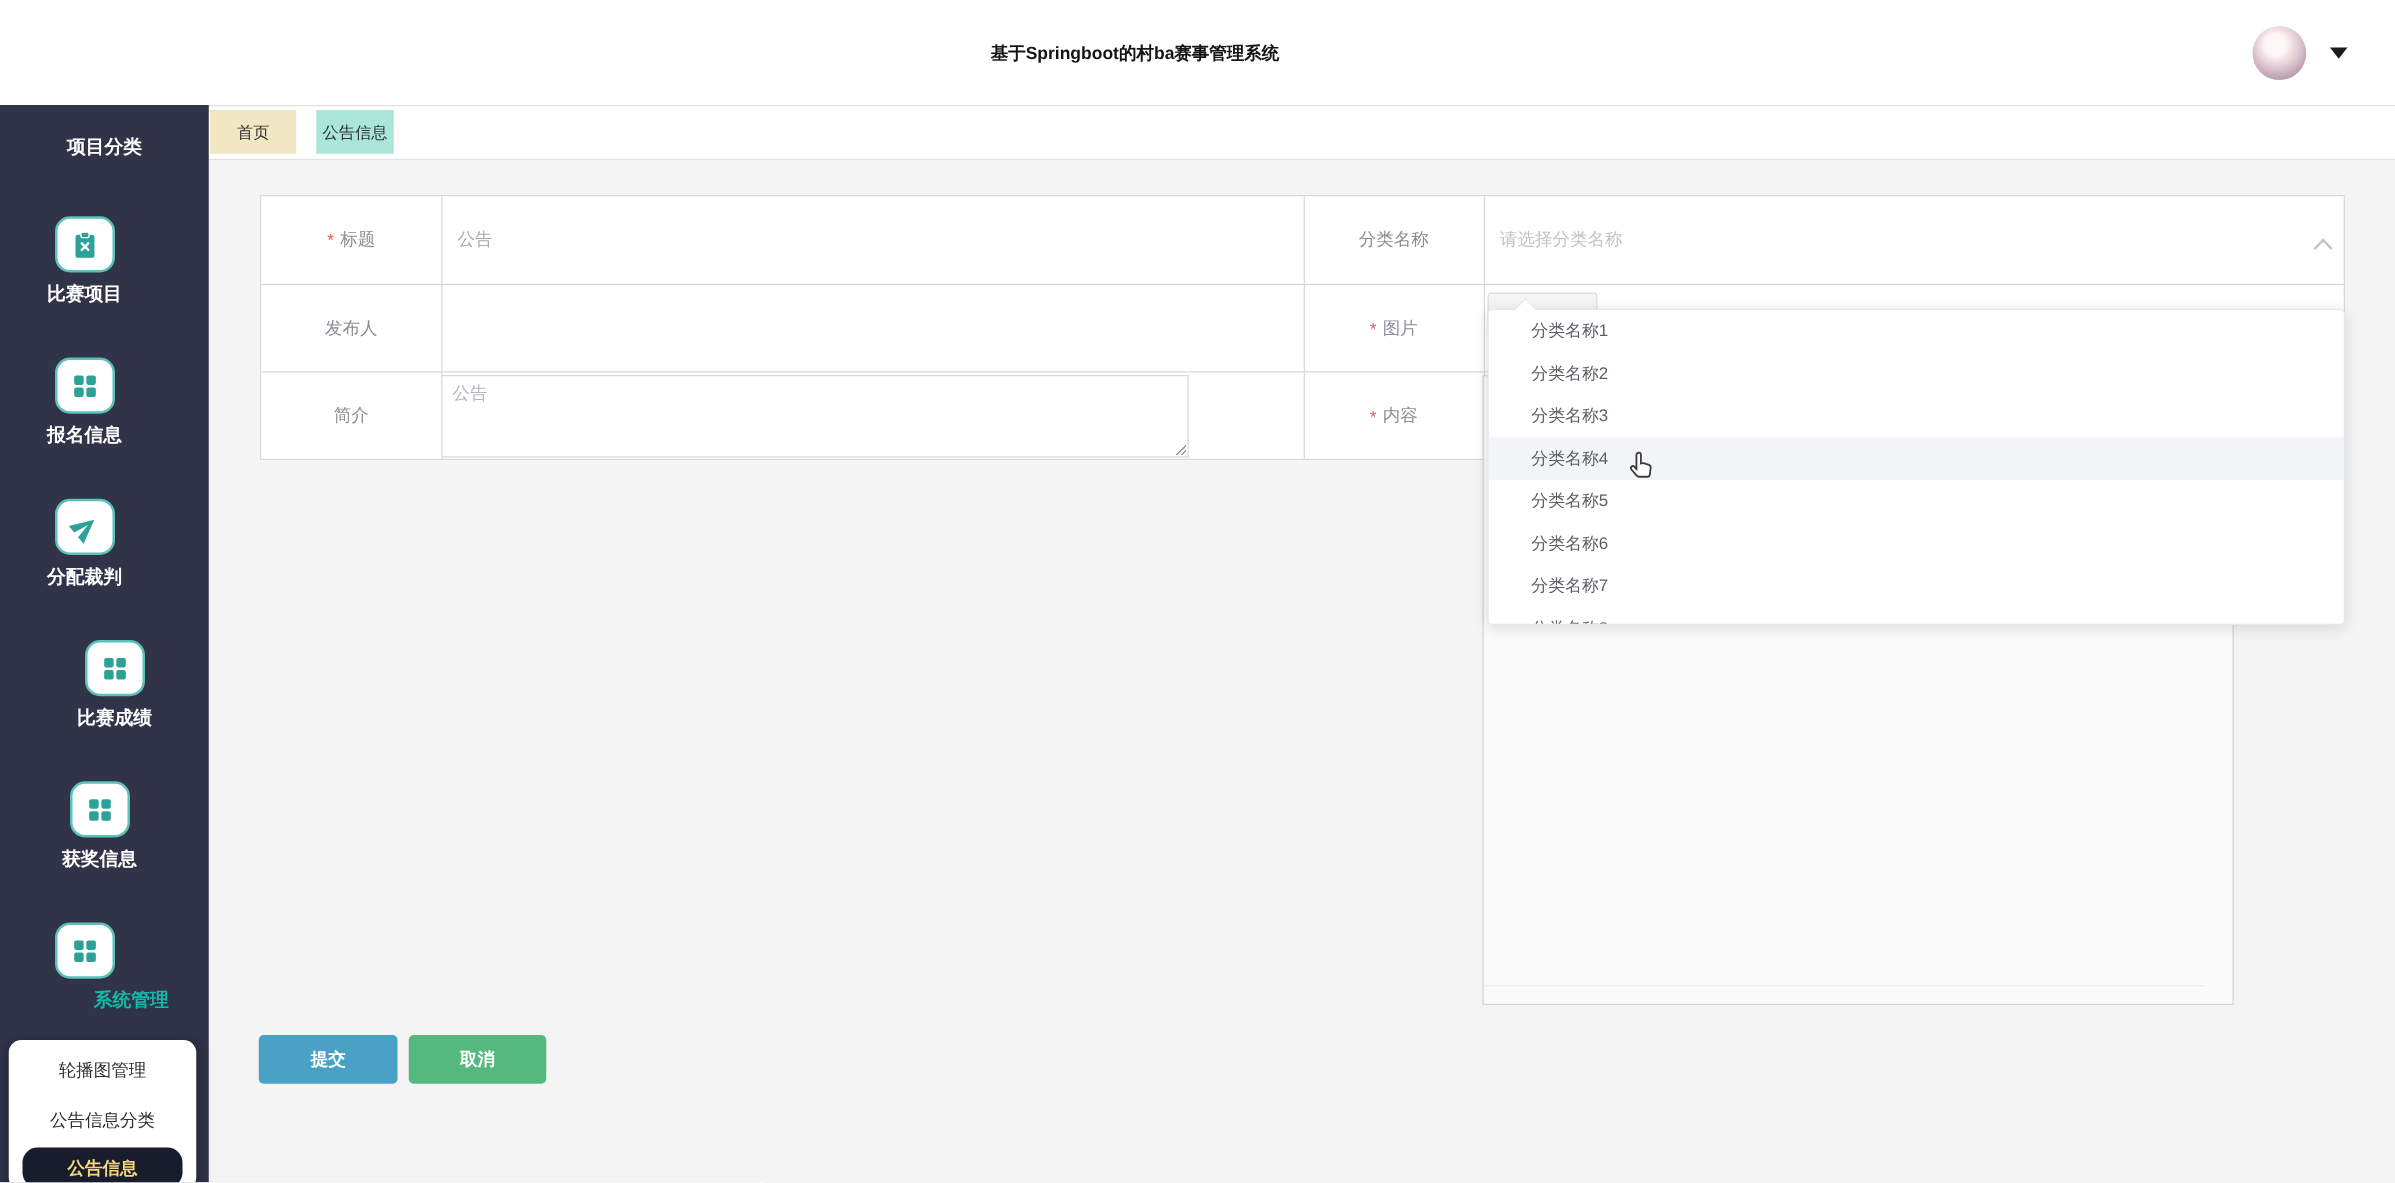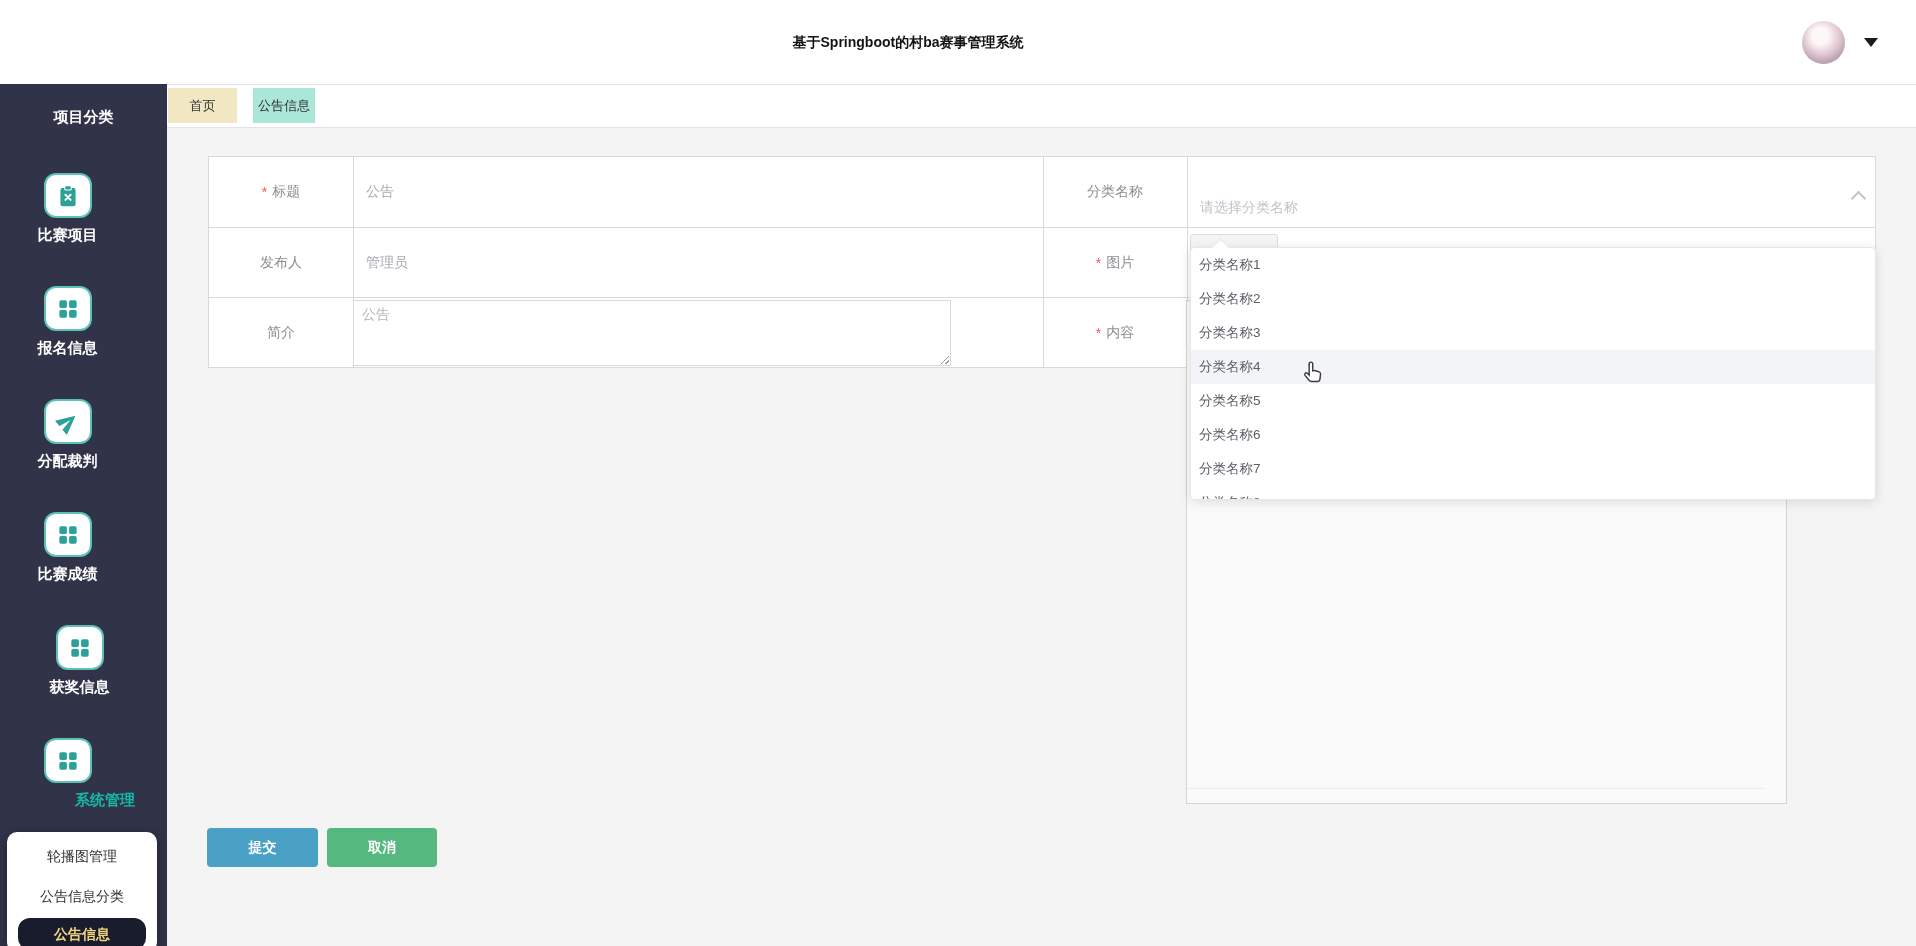--- a/index.html
+++ b/index.html
@@ -66,21 +66,21 @@
   
   .editor-box{position:absolute;left:1186px;top:300px;width:601px;height:504px;background:#fafafa;
     border:1px solid #d4d4d4;box-sizing:border-box;z-index:2;}
   .editor-line{position:absolute;left:1px;bottom:14px;width:576px;height:1px;background:#ececec;}
 
   
   .dropdown{position:absolute;left:1190px;top:247px;width:686px;height:253px;background:#fff;border:1px solid #e4e7ed;
     border-radius:4px;box-shadow:0 2px 12px rgba(0,0,0,.12);box-sizing:border-box;overflow:hidden;z-index:20;}
   .dropdown-arrow{position:absolute;left:1214px;top:241px;width:12px;height:12px;background:#fff;border-left:1px solid #e4e7ed;
     border-top:1px solid #e4e7ed;transform:rotate(45deg);z-index:21;}
-  .option{height:34px;line-height:34px;padding-left:8px;font-size:13.5px;color:#5a5e66;cursor:pointer;}
+  .option{height:34px;line-height:34px;padding-left:34px;font-size:13.5px;color:#5a5e66;cursor:pointer;}
   .option.hover{background:#f2f4f8;}
 
   .cursor-hand{position:absolute;left:1299px;top:360px;z-index:50;}
 
   
   .btn{position:absolute;top:828px;height:39px;border:none;border-radius:4px;color:#fff;font-size:14px;font-weight:bold;
     cursor:pointer;font-family:"Liberation Sans","DejaVu Sans",sans-serif;}
   .btn-submit{left:207px;width:111px;background:#4aa1c6;}
   .btn-cancel{left:327px;width:110px;background:#55b87f;}
 </style>
@@ -123,21 +123,21 @@
 
     <div class="side-item" style="top:315px;">
       <div class="icon-box">
         <svg width="26" height="26" viewBox="0 0 24 24">
           <path transform="rotate(-40 12 12)" d="M3.5 20.5 L21 12 L3.5 3.5 L3.5 9.8 L15 12 L3.5 14.2 Z" fill="#2ba198"></path>
         </svg>
       </div>
       <div class="side-label">分配裁判</div>
     </div>
 
-    <div class="side-item" style="top:428px;">
+    <div class="side-item" style="top:428px;margin-left:24px;">
       <div class="icon-box">
         <svg width="26" height="26" viewBox="0 0 24 24">
           <rect x="4" y="4" width="7" height="7" rx="1.5" fill="#2ba198"></rect>
             <rect x="13" y="4" width="7" height="7" rx="1.5" fill="#2ba198"></rect>
           <rect x="4" y="13" width="7" height="7" rx="1.5" fill="#2ba198"></rect>
             <rect x="13" y="13" width="7" height="7" rx="1.5" fill="#2ba198"></rect>
         </svg>
       </div>
       <div class="side-label">比赛成绩</div>
     </div>
@@ -187,28 +187,25 @@
 
     <div class="cell-label req" style="left:0;top:0;">标题</div>
     <div class="cell-value" style="left:855px;top:0;width:300px;">
       
     </div>
     <div class="cell-value" style="left:155px;top:0;width:660px;">
       <input readonly="" value="公告" style="">
     </div>
 
     <div class="cell-label" style="left:0;top:71px;">发布人</div>
-    <div class="cell-value" style="left:155px;top:71px;width:660px;">
-      <input readonly="" value="管理员" style="">
-    </div>
 
     <div class="cell-label" style="left:834px;top:0;">分类名称</div>
 
     <div class="cell-label" style="left:0;top:141px;">简介</div>
-    <div class="cell-value" style="left:991px;top:16px;width:600px;">
+    <div class="cell-value" style="left:991px;top:0;width:600px;">
       <span class="select-placeholder">请选择分类名称</span>
     </div>
     <div class="select-caret"></div>
 
     <div class="cell-label req" style="left:834px;top:71px;">图片</div>
     <div class="cell-label req" style="left:834px;top:141px;">内容</div>
   </div>
 
   <div class="intro-box">公告</div>
   <div class="resize-handle" style="position:absolute;left:939px;top:354px;z-index:3;"></div>

